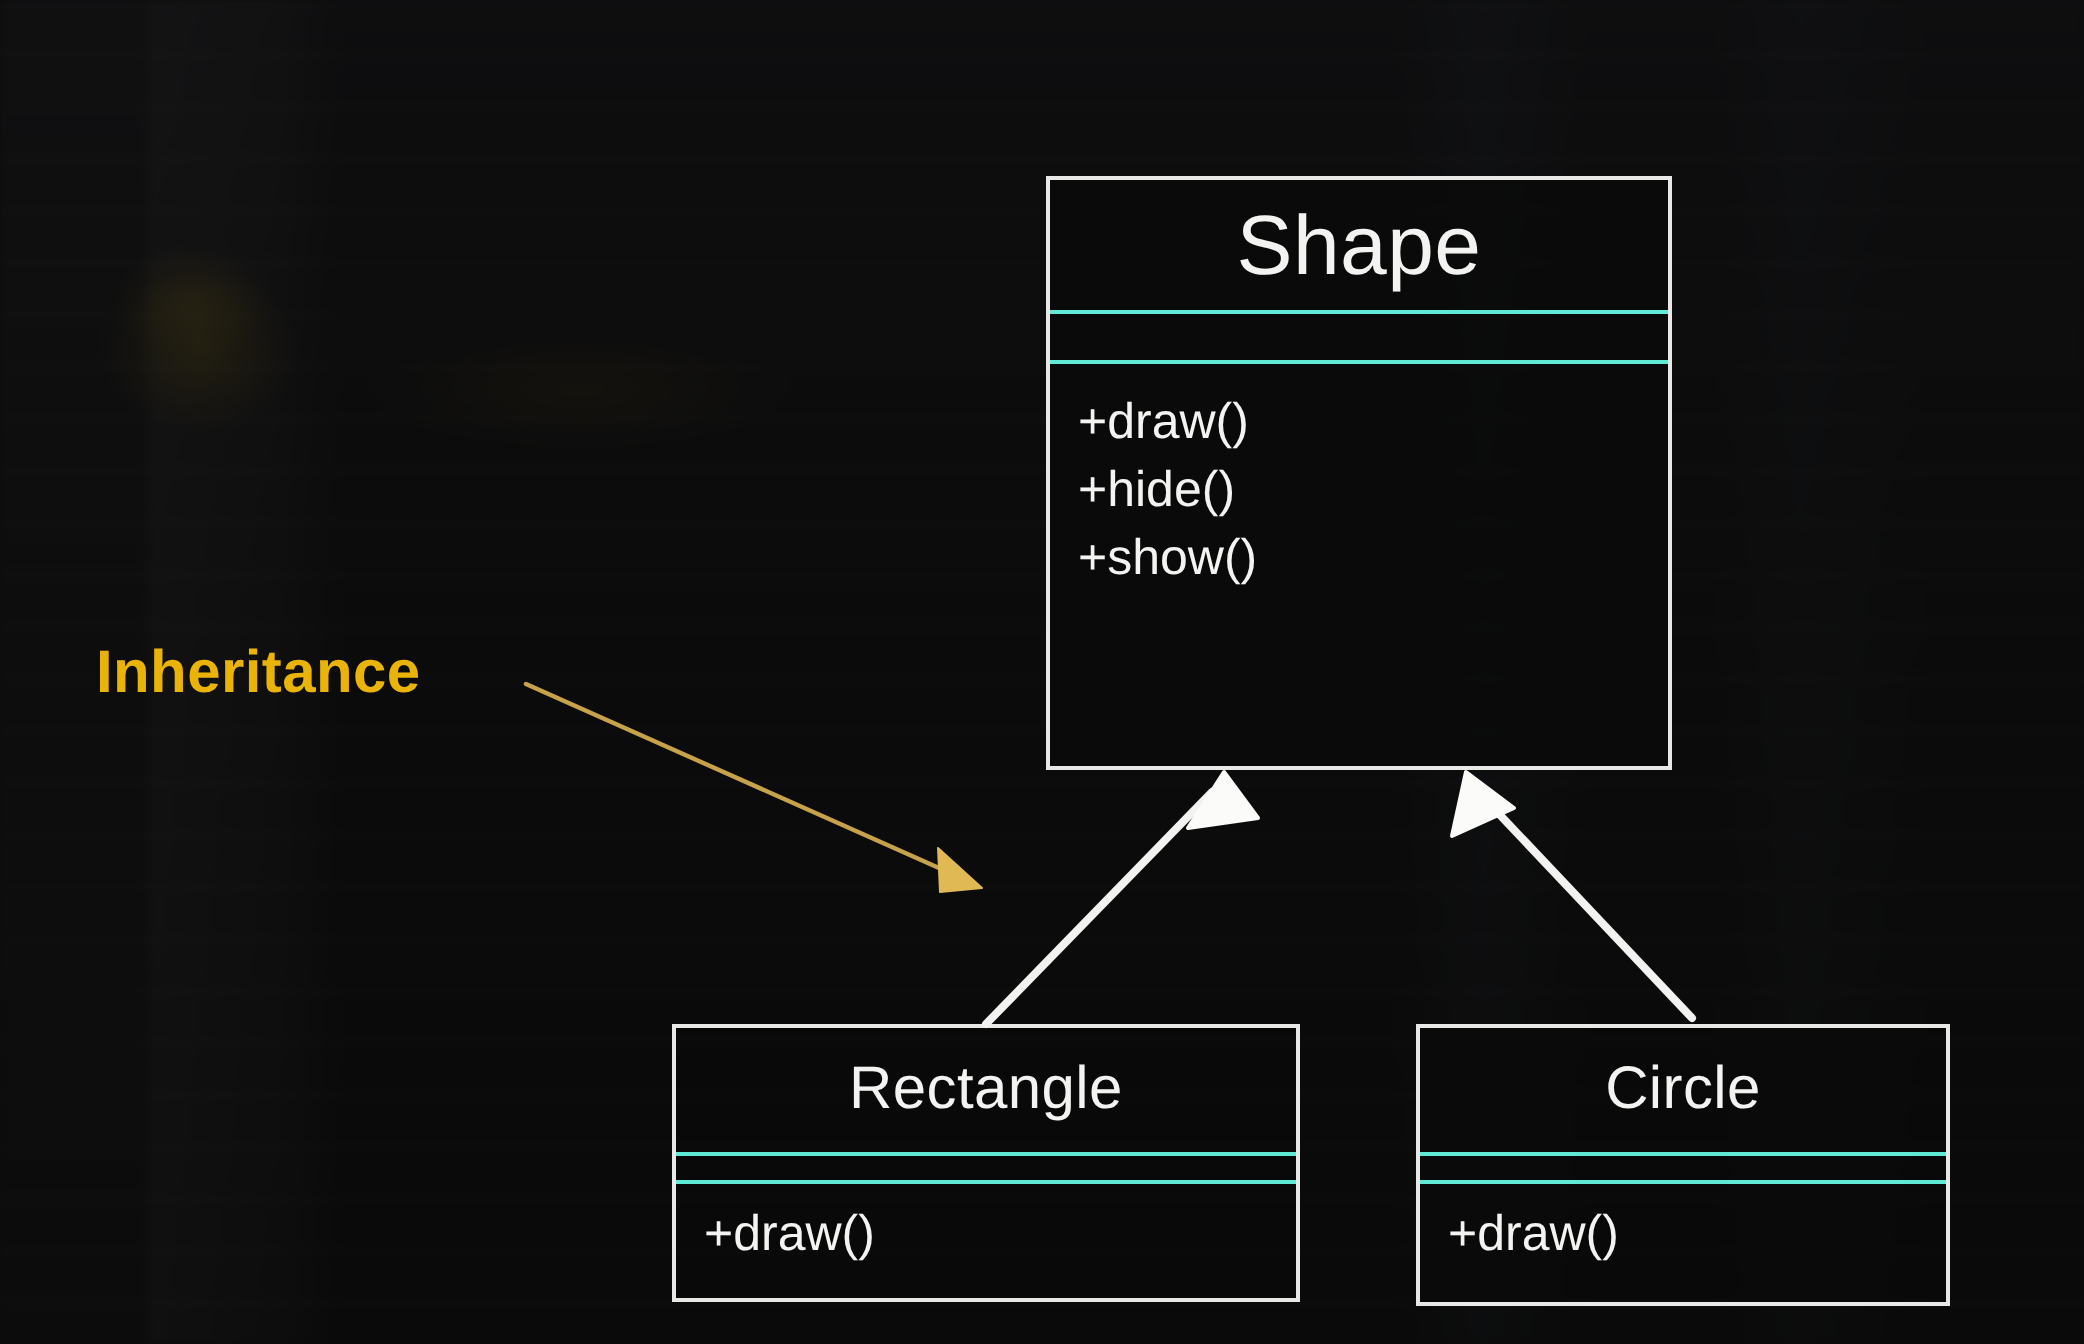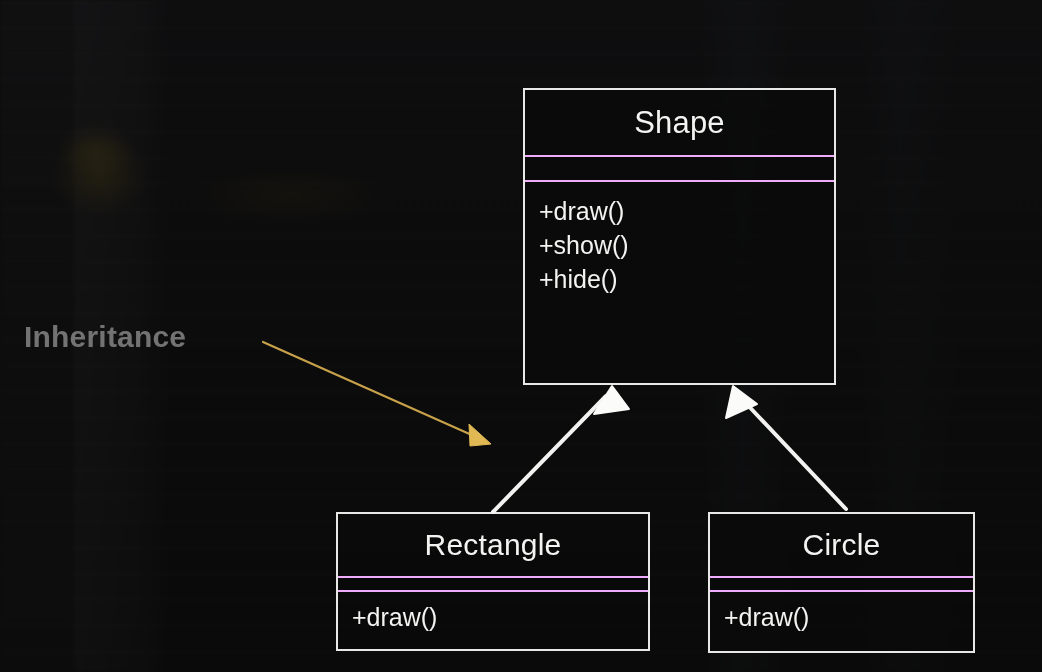--- a/index.html
+++ b/index.html
@@ -67,35 +67,35 @@
     box-sizing: border-box;
     color: #f2f2f0;
   }
   .uml-title {
     text-align: center;
     color: #f3f3f1;
     letter-spacing: 0.2px;
     font-weight: 400;
   }
   .divider {
-    border-top: 2px solid #f0abfc;
+    border-top: 2px solid #5eead4;
   }
   .uml-ops {
     padding-left: 14px;
   }
   .op-line {
     color: #f3f3f1;
     white-space: pre;
   }
 
   
   #box-shape {
     left: 523px; top: 88px; width: 313px; height: 297px;
   }
-  #box-shape .uml-title { font-size: 31px; line-height: 65px; }
+  #box-shape .uml-title { font-size: 42px; line-height: 65px; }
   #box-shape .attr-strip { height: 23px; }
   #box-shape .uml-ops { padding-top: 12px; }
   #box-shape .op-line { font-size: 25px; line-height: 34px; }
 
   
   #box-rectangle {
     left: 336px; top: 512px; width: 314px; height: 139px;
   }
   #box-rectangle .uml-title { font-size: 30px; line-height: 62px; text-align: center; }
   #box-rectangle .attr-strip { height: 12px; }
@@ -115,44 +115,44 @@
   #connectors {
     position: absolute;
     left: 0; top: 0;
     width: 1042px; height: 672px;
     pointer-events: none;
   }
 
   
   #annotation-label {
     position: absolute;
-    left: 24px;
+    left: 48px;
     top: 320px;
     font-size: 30px;
     font-weight: bold;
-    color: #737373;
+    color: #eab308;
     letter-spacing: 0.2px;
     white-space: nowrap;
   }
 </style>
 </head>
 <body>
 
 <div id="stage">
 
   <div id="bg-plate"></div>
   <div id="bg-dim"></div>
 
   <div class="uml-box" id="box-shape">
     <div class="uml-title">Shape</div>
     <div class="divider attr-strip"></div>
     <div class="divider uml-ops">
       <div class="op-line">+draw()</div>
+      <div class="op-line">+hide()</div>
       <div class="op-line">+show()</div>
-      <div class="op-line">+hide()</div>
     </div>
   </div>
 
   <div class="uml-box" id="box-rectangle">
     <div class="uml-title">Rectangle</div>
     <div class="divider attr-strip"></div>
     <div class="divider uml-ops">
       <div class="op-line">+draw()</div>
     </div>
   </div>

